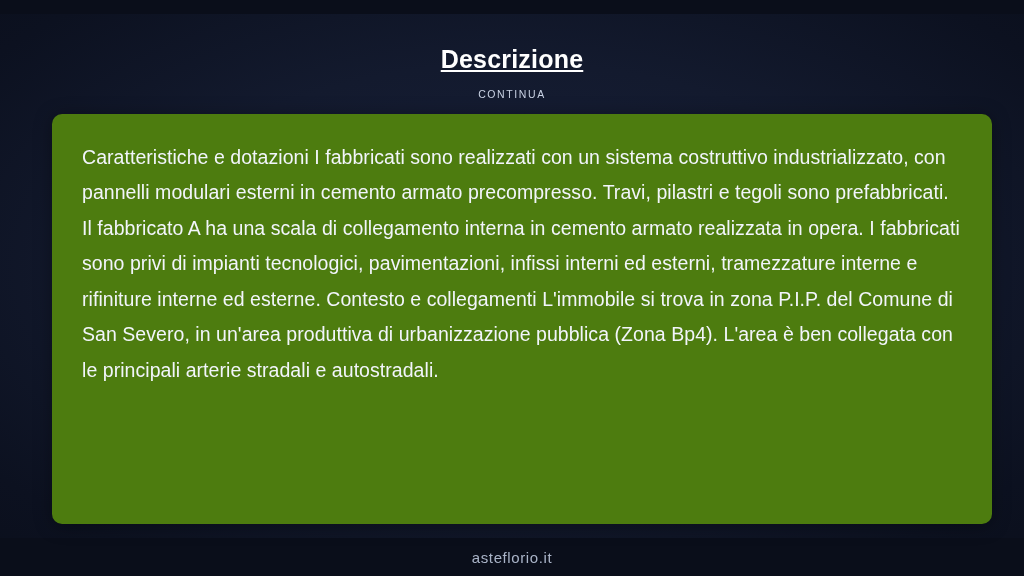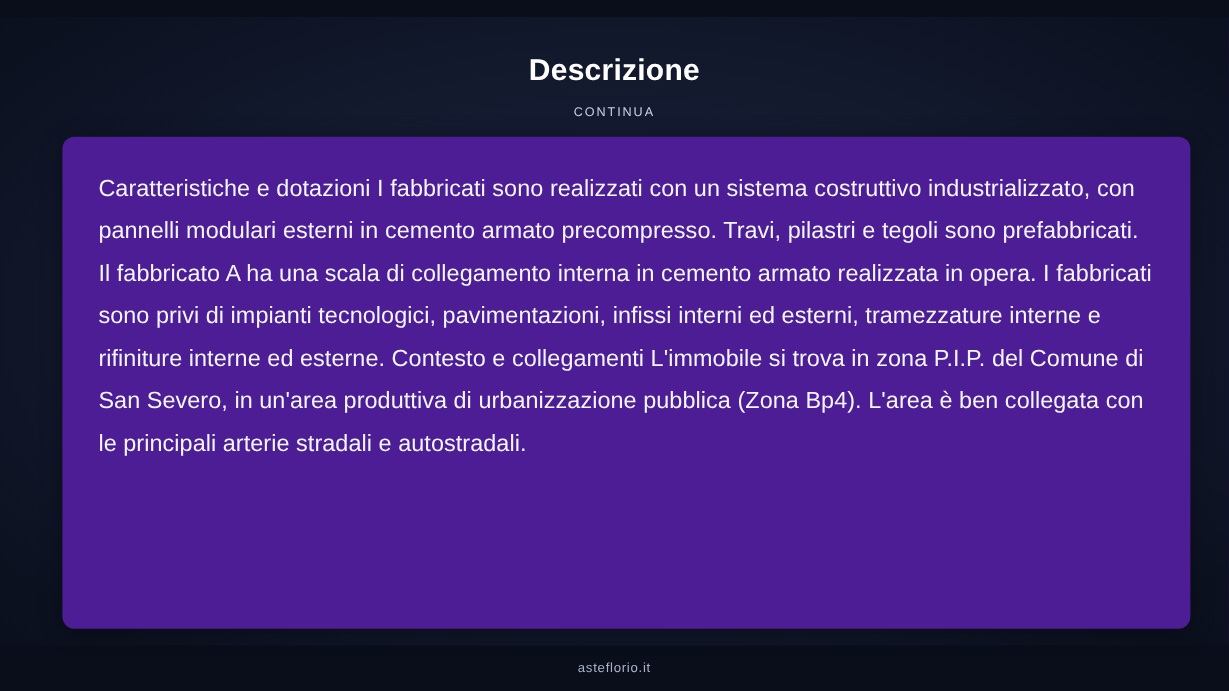--- a/index.html
+++ b/index.html
@@ -52,36 +52,37 @@
   }
 
   .title {
     margin-top: 46px;
     font-size: 25px;
     font-weight: bold;
     letter-spacing: 0.2px;
     color: #ffffff;
     text-align: center;
     line-height: 1.1;
+    text-decoration: underline;
   }
 
   .subtitle {
     margin-top: 14px;
     font-size: 10.5px;
     letter-spacing: 1.6px;
     color: #c9d2e4;
     text-transform: uppercase;
     text-align: right;
   }
 
   .card {
     margin-top: 14px;
     width: 940px;
     min-height: 410px;
-    background: #4c1d95;
+    background: #4d7c0f;
     border-radius: 10px;
     padding: 26px 30px 30px 30px;
     box-shadow: 0 2px 18px rgba(0,0,0,0.35);
     margin-left: 20px;
   }
 
   .card-text {
     font-size: 19.5px;
     line-height: 35.5px;
     color: #f2f5fb;
@@ -96,21 +97,21 @@
     left: 0;
     right: 0;
     height: 38px;
     display: flex;
     align-items: center;
     justify-content: center;
     z-index: 3;
   }
 
   .footer-text {
-    font-size: 11px;
+    font-size: 15px;
     letter-spacing: 0.6px;
     color: #aab4c8;
   }
 </style>
 </head>
 <body>
 
 <div class="bg-layer"></div>
 <div class="top-bar"></div>
 <div class="bottom-bar"></div>

